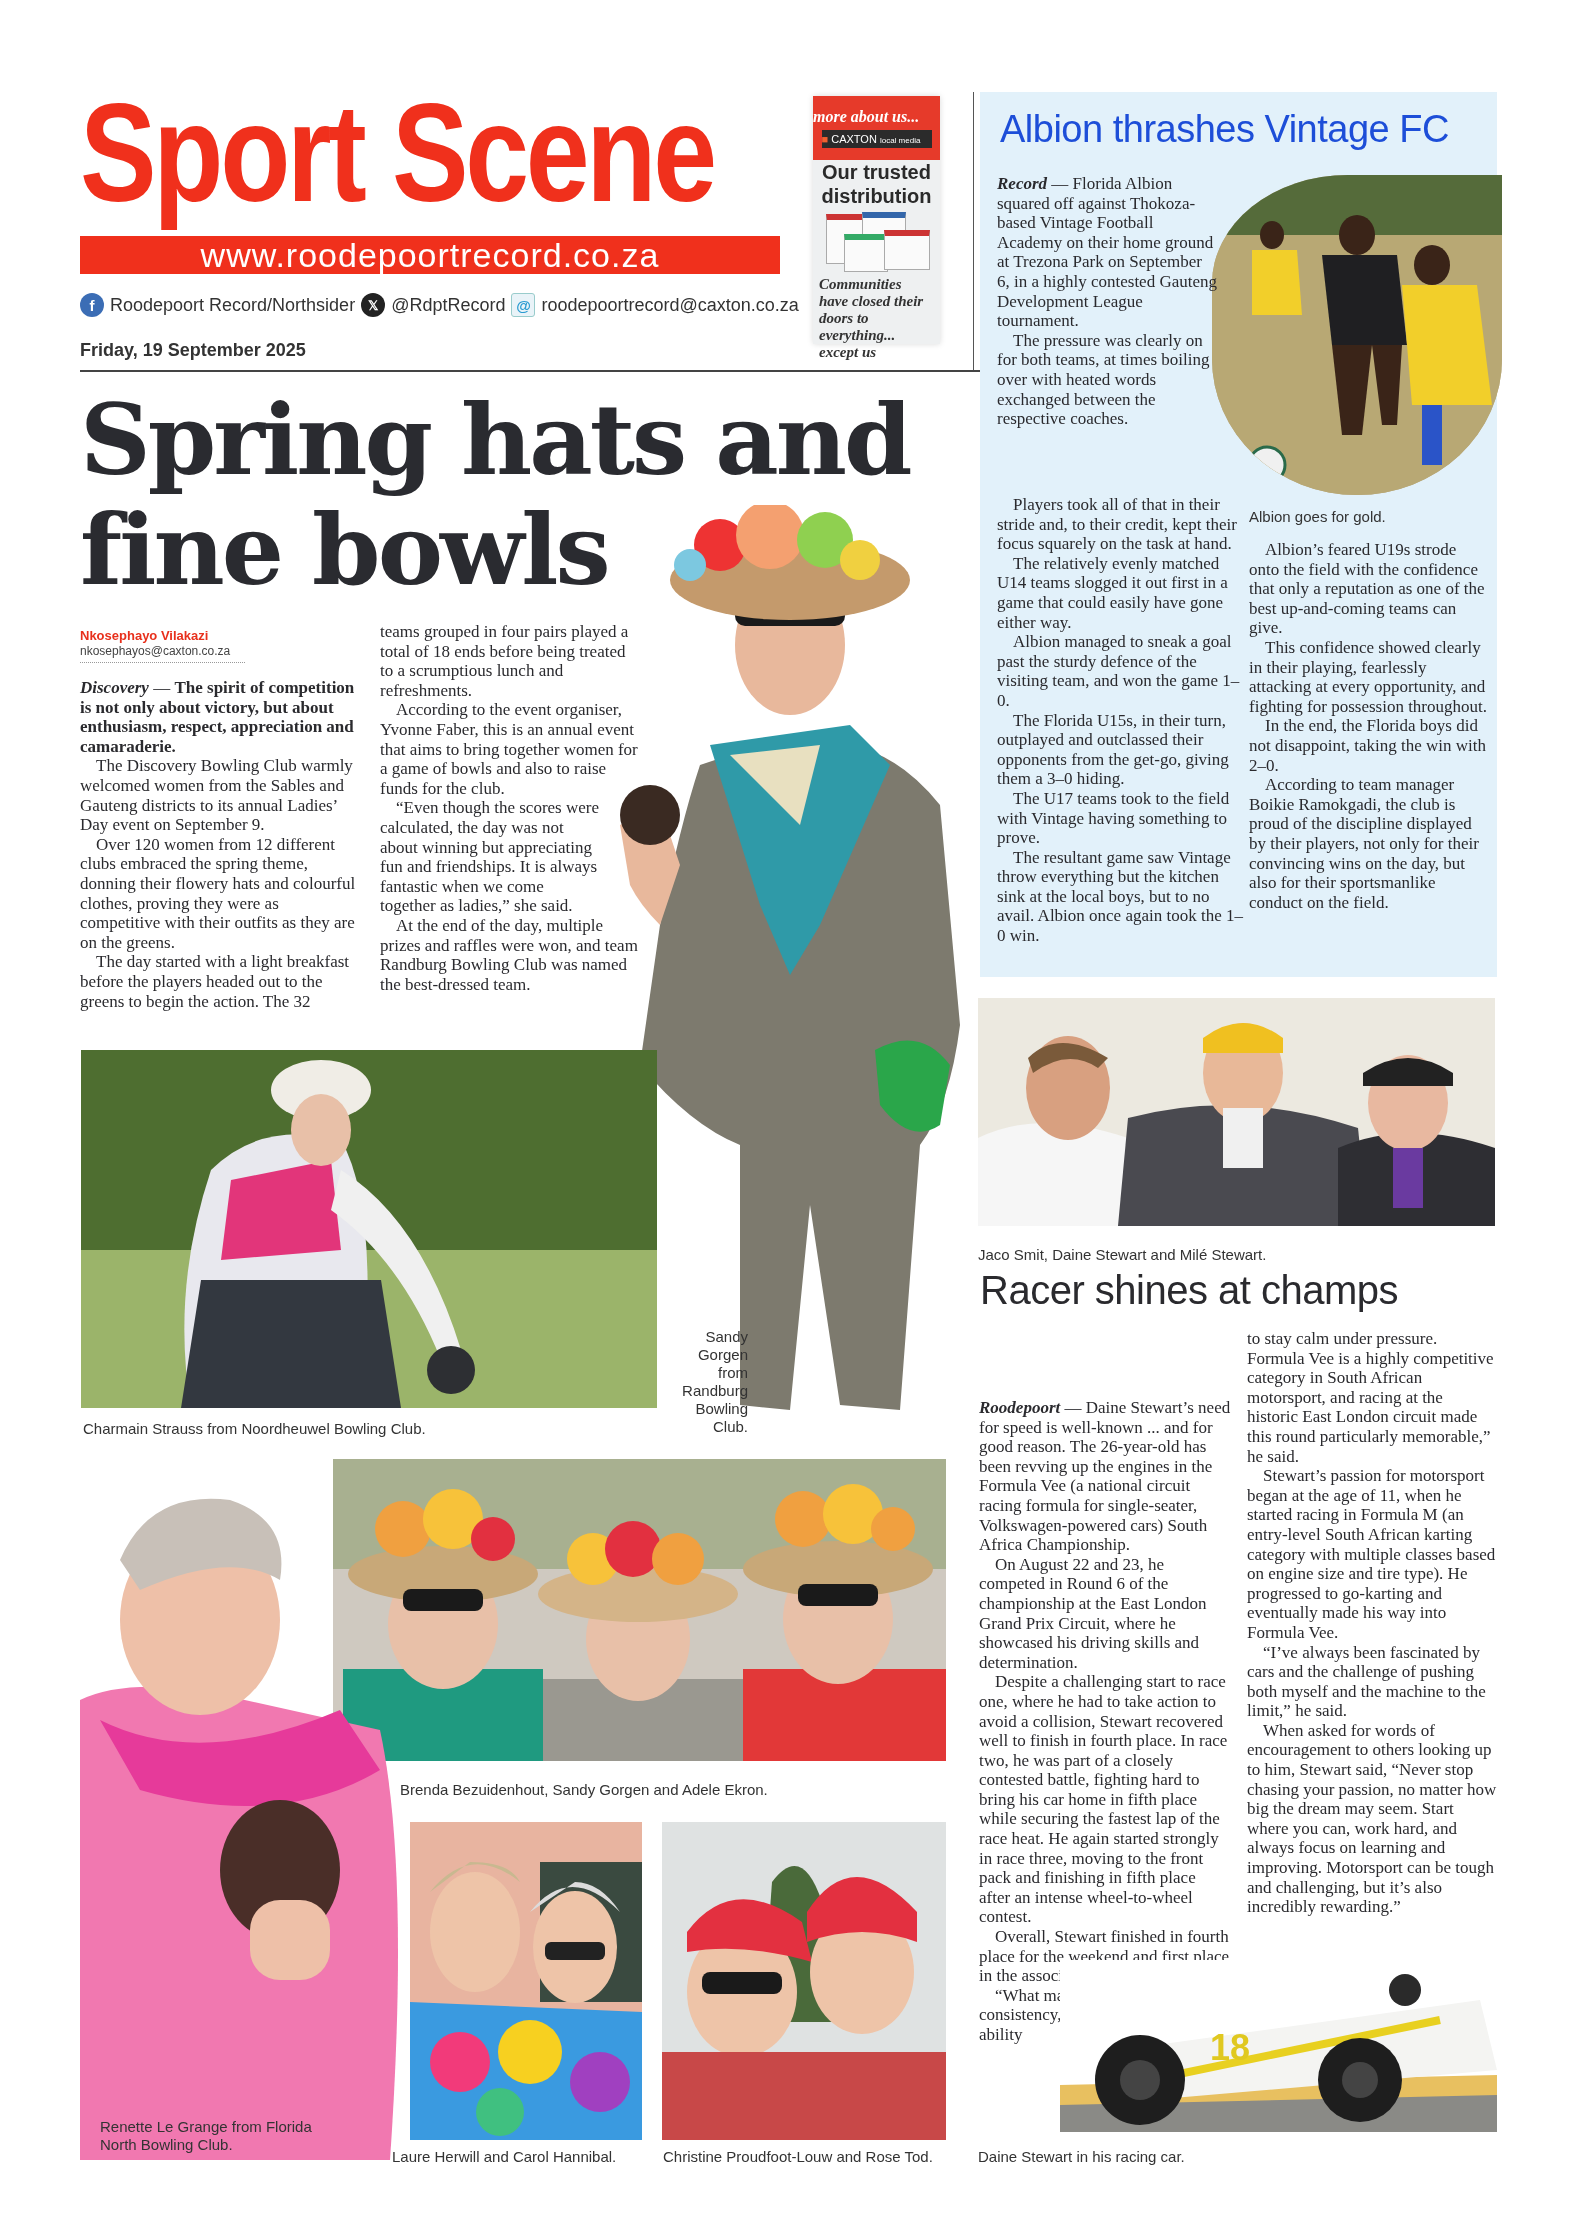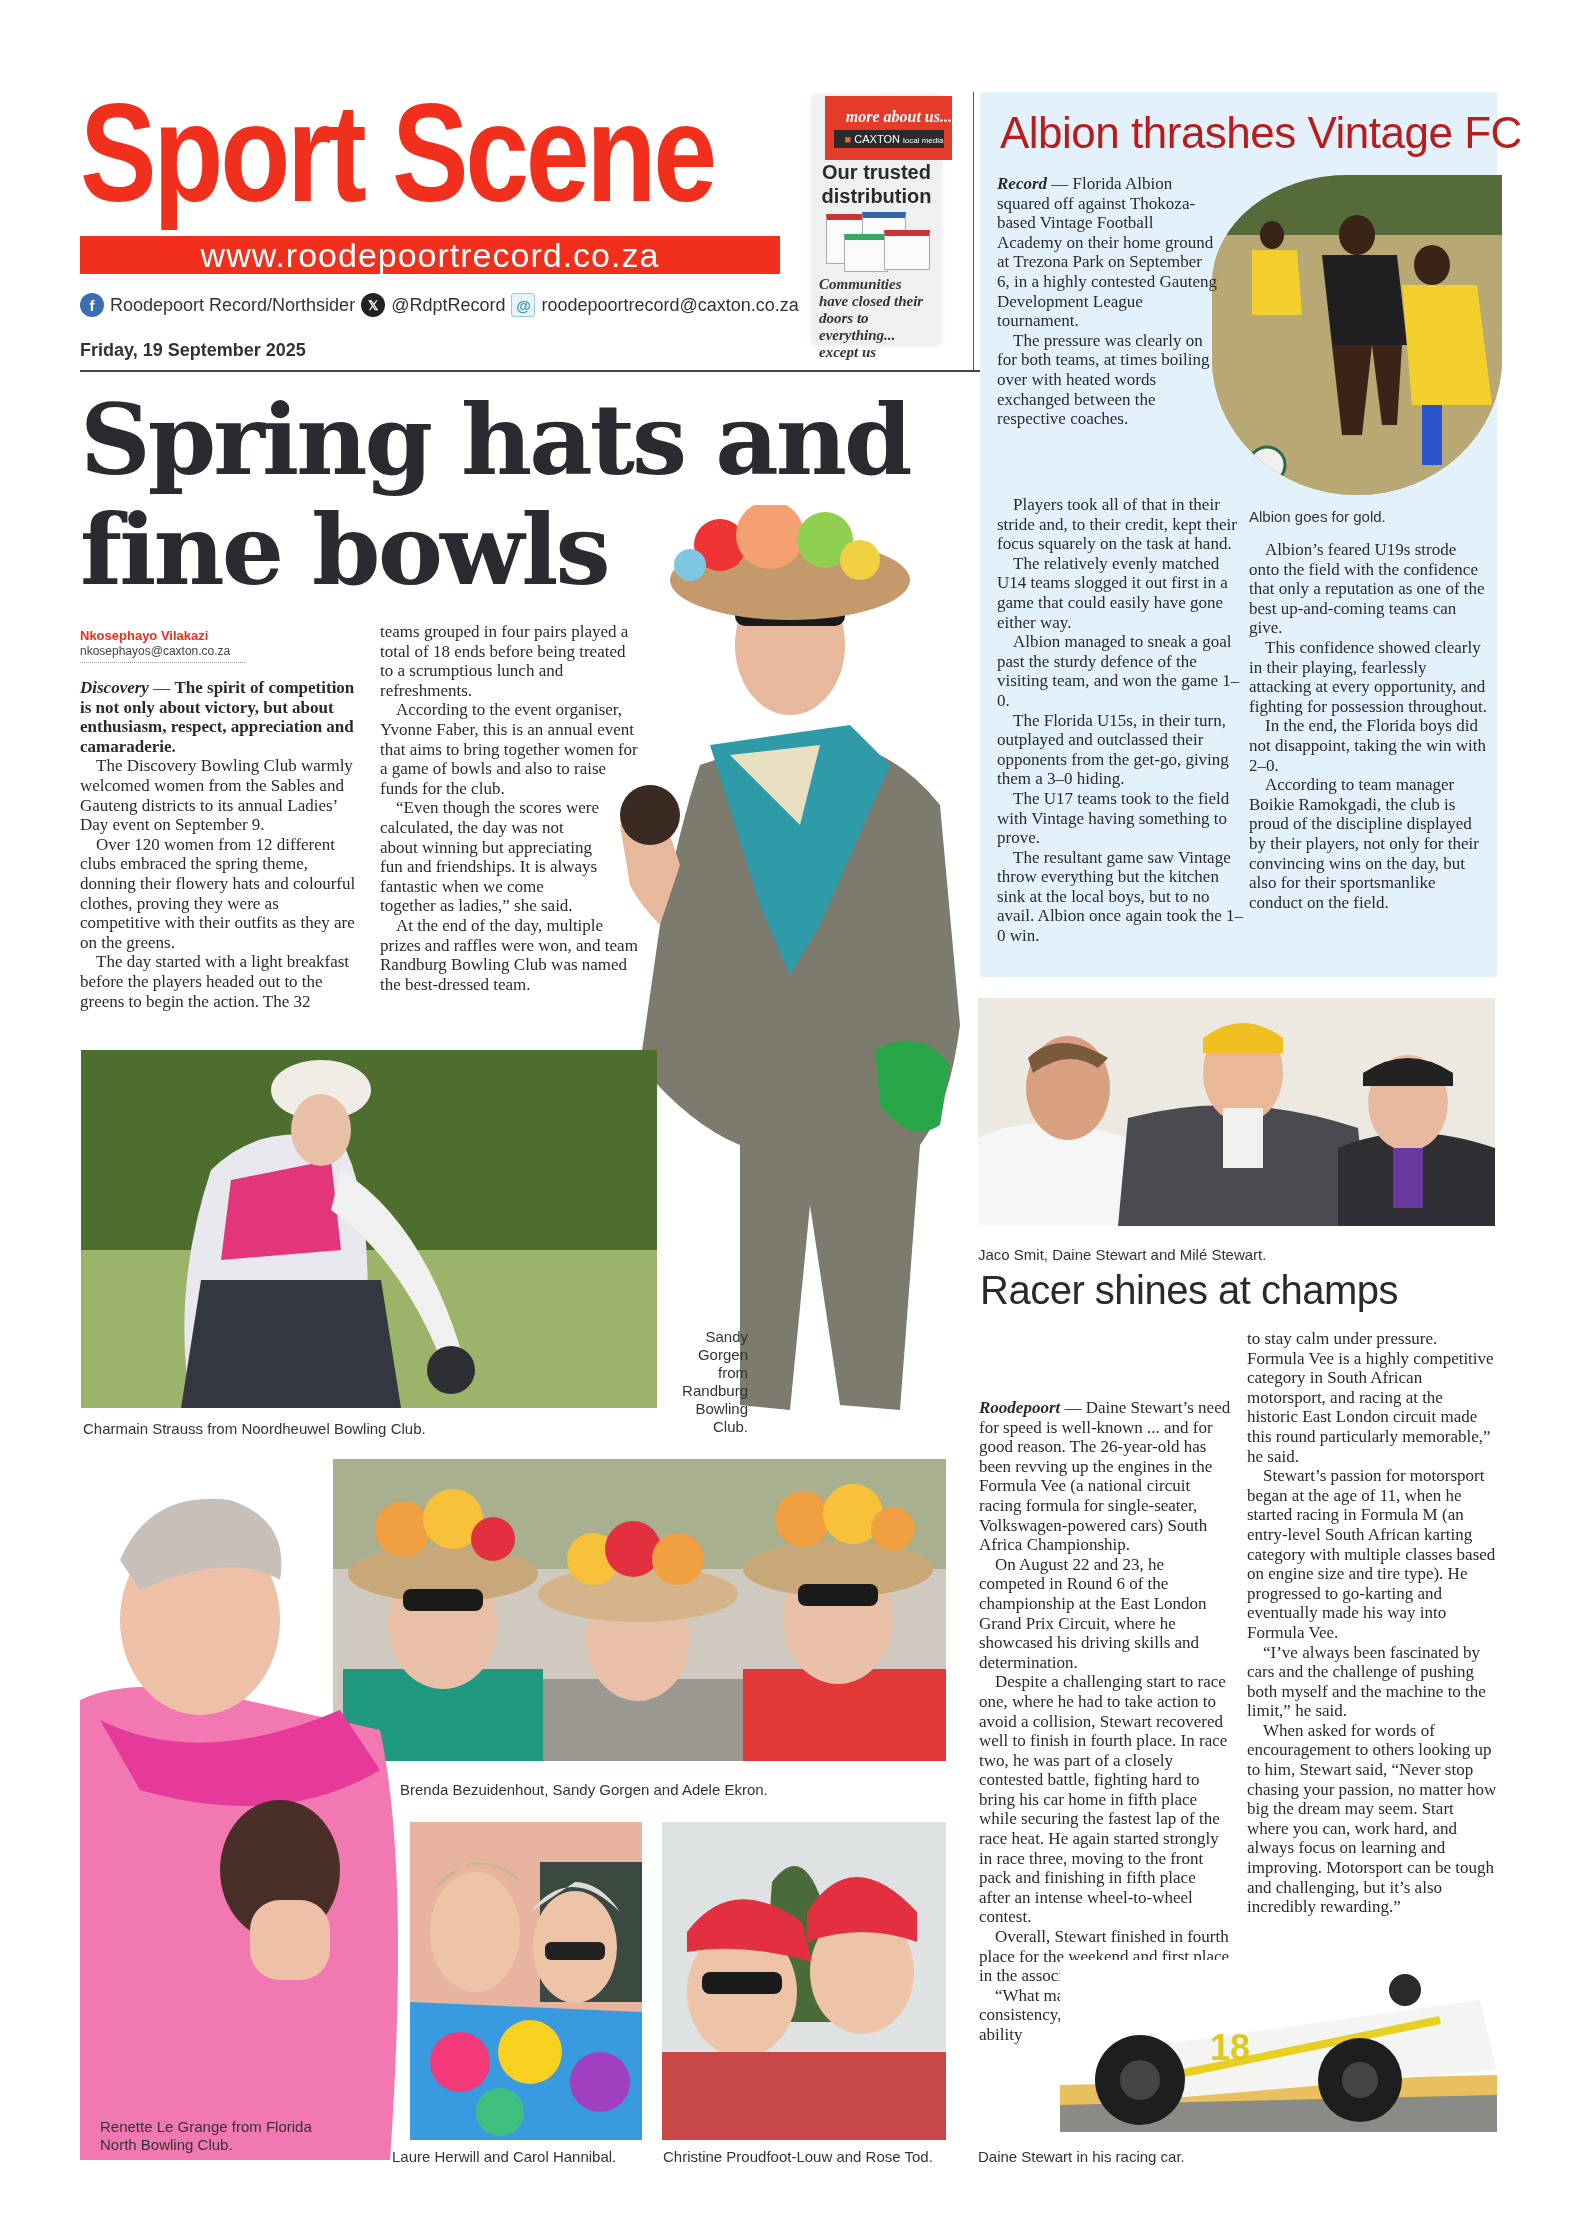--- a/index.html
+++ b/index.html
@@ -38,21 +38,21 @@
   }
   .rule-top { left: 80px; top: 370px; width: 900px; height: 2px; background: #444; }
   .col-divider { left: 973px; top: 92px; width: 1px; height: 278px; background: #555; }
 
   
   .promo {
     left: 813px; top: 96px; width: 127px; height: 248px; background: #eef0f1;
     box-shadow: 0 0 6px rgba(0,0,0,0.15);
   }
   .promo-top {
-    width: 100%; height: 64px; background: #e63a2a; padding-top: 12px; text-align: right; margin-left: 12px;
+    width: 100%; height: 64px; background: #e63a2a; padding-top: 12px; text-align: left;
   }
   .promo-more { color: #fff; font-style: italic; font-weight: 700; font-size: 16px; font-family: "Liberation Serif", serif; }
   .promo-caxton {
     margin: 4px auto 0; width: 110px; height: 18px; background: #2b2b2b; color: #fff;
     font-family: "Liberation Sans", sans-serif; font-size: 11px; line-height: 18px;
   }
   .promo-caxton b { color: #f06030; }
   .promo-heading {
     font-family: "Liberation Sans", sans-serif; font-weight: 700; font-size: 20px;
     line-height: 24px; color: #2a2a2a; text-align: center; padding-top: 0;
@@ -87,21 +87,21 @@
   .dateline { font-style: italic; font-weight: 700; }
 
   
   .photo { overflow: hidden; }
   .caption { font-family: "Liberation Sans", sans-serif; font-size: 15px; color: #333; line-height: 18px; }
 
   
   .albion-box { left: 980px; top: 92px; width: 517px; height: 885px; background: #e2f1fa; }
   .albion-title {
     left: 1000px; top: 108px; font-family: "Liberation Sans", sans-serif;
-    font-size: 44px; color: #b91c1c; letter-spacing: -0.5px; text-align: center;
+    font-size: 38px; color: #1d4ed8; letter-spacing: -0.5px; text-align: center;
   }
 
   .racer-title {
     left: 980px; top: 1268px; font-family: "Liberation Sans", sans-serif;
     font-size: 40px; color: #2a2a2e; letter-spacing: -0.5px;
   }
 </style>
 </head>
 <body>
 

